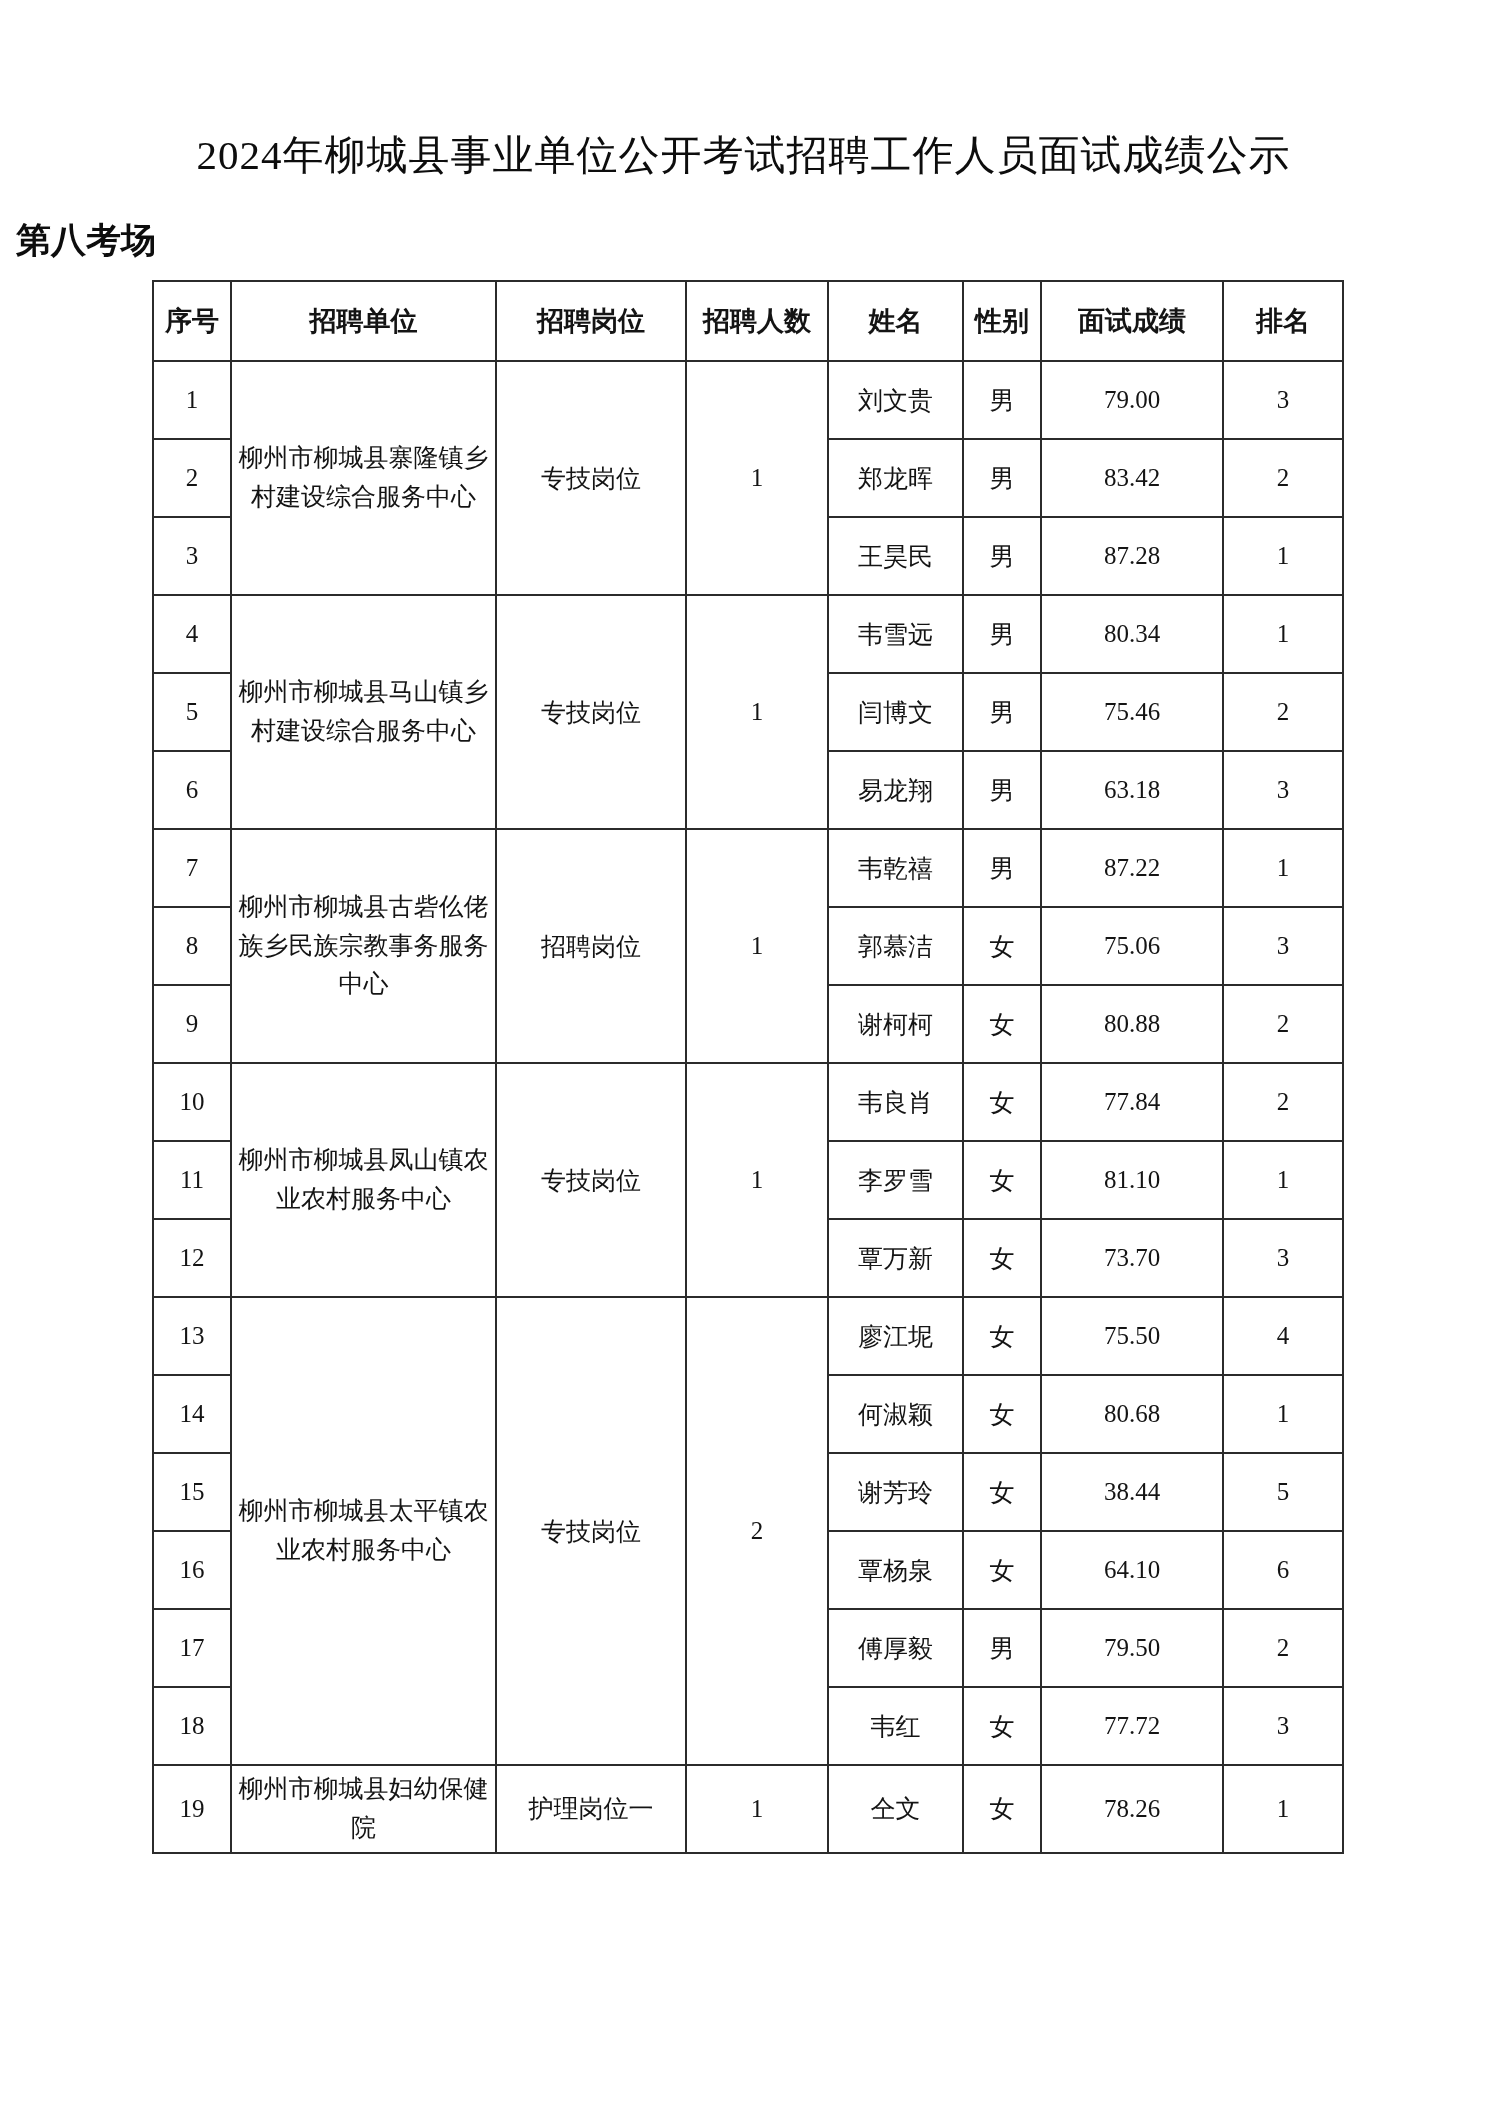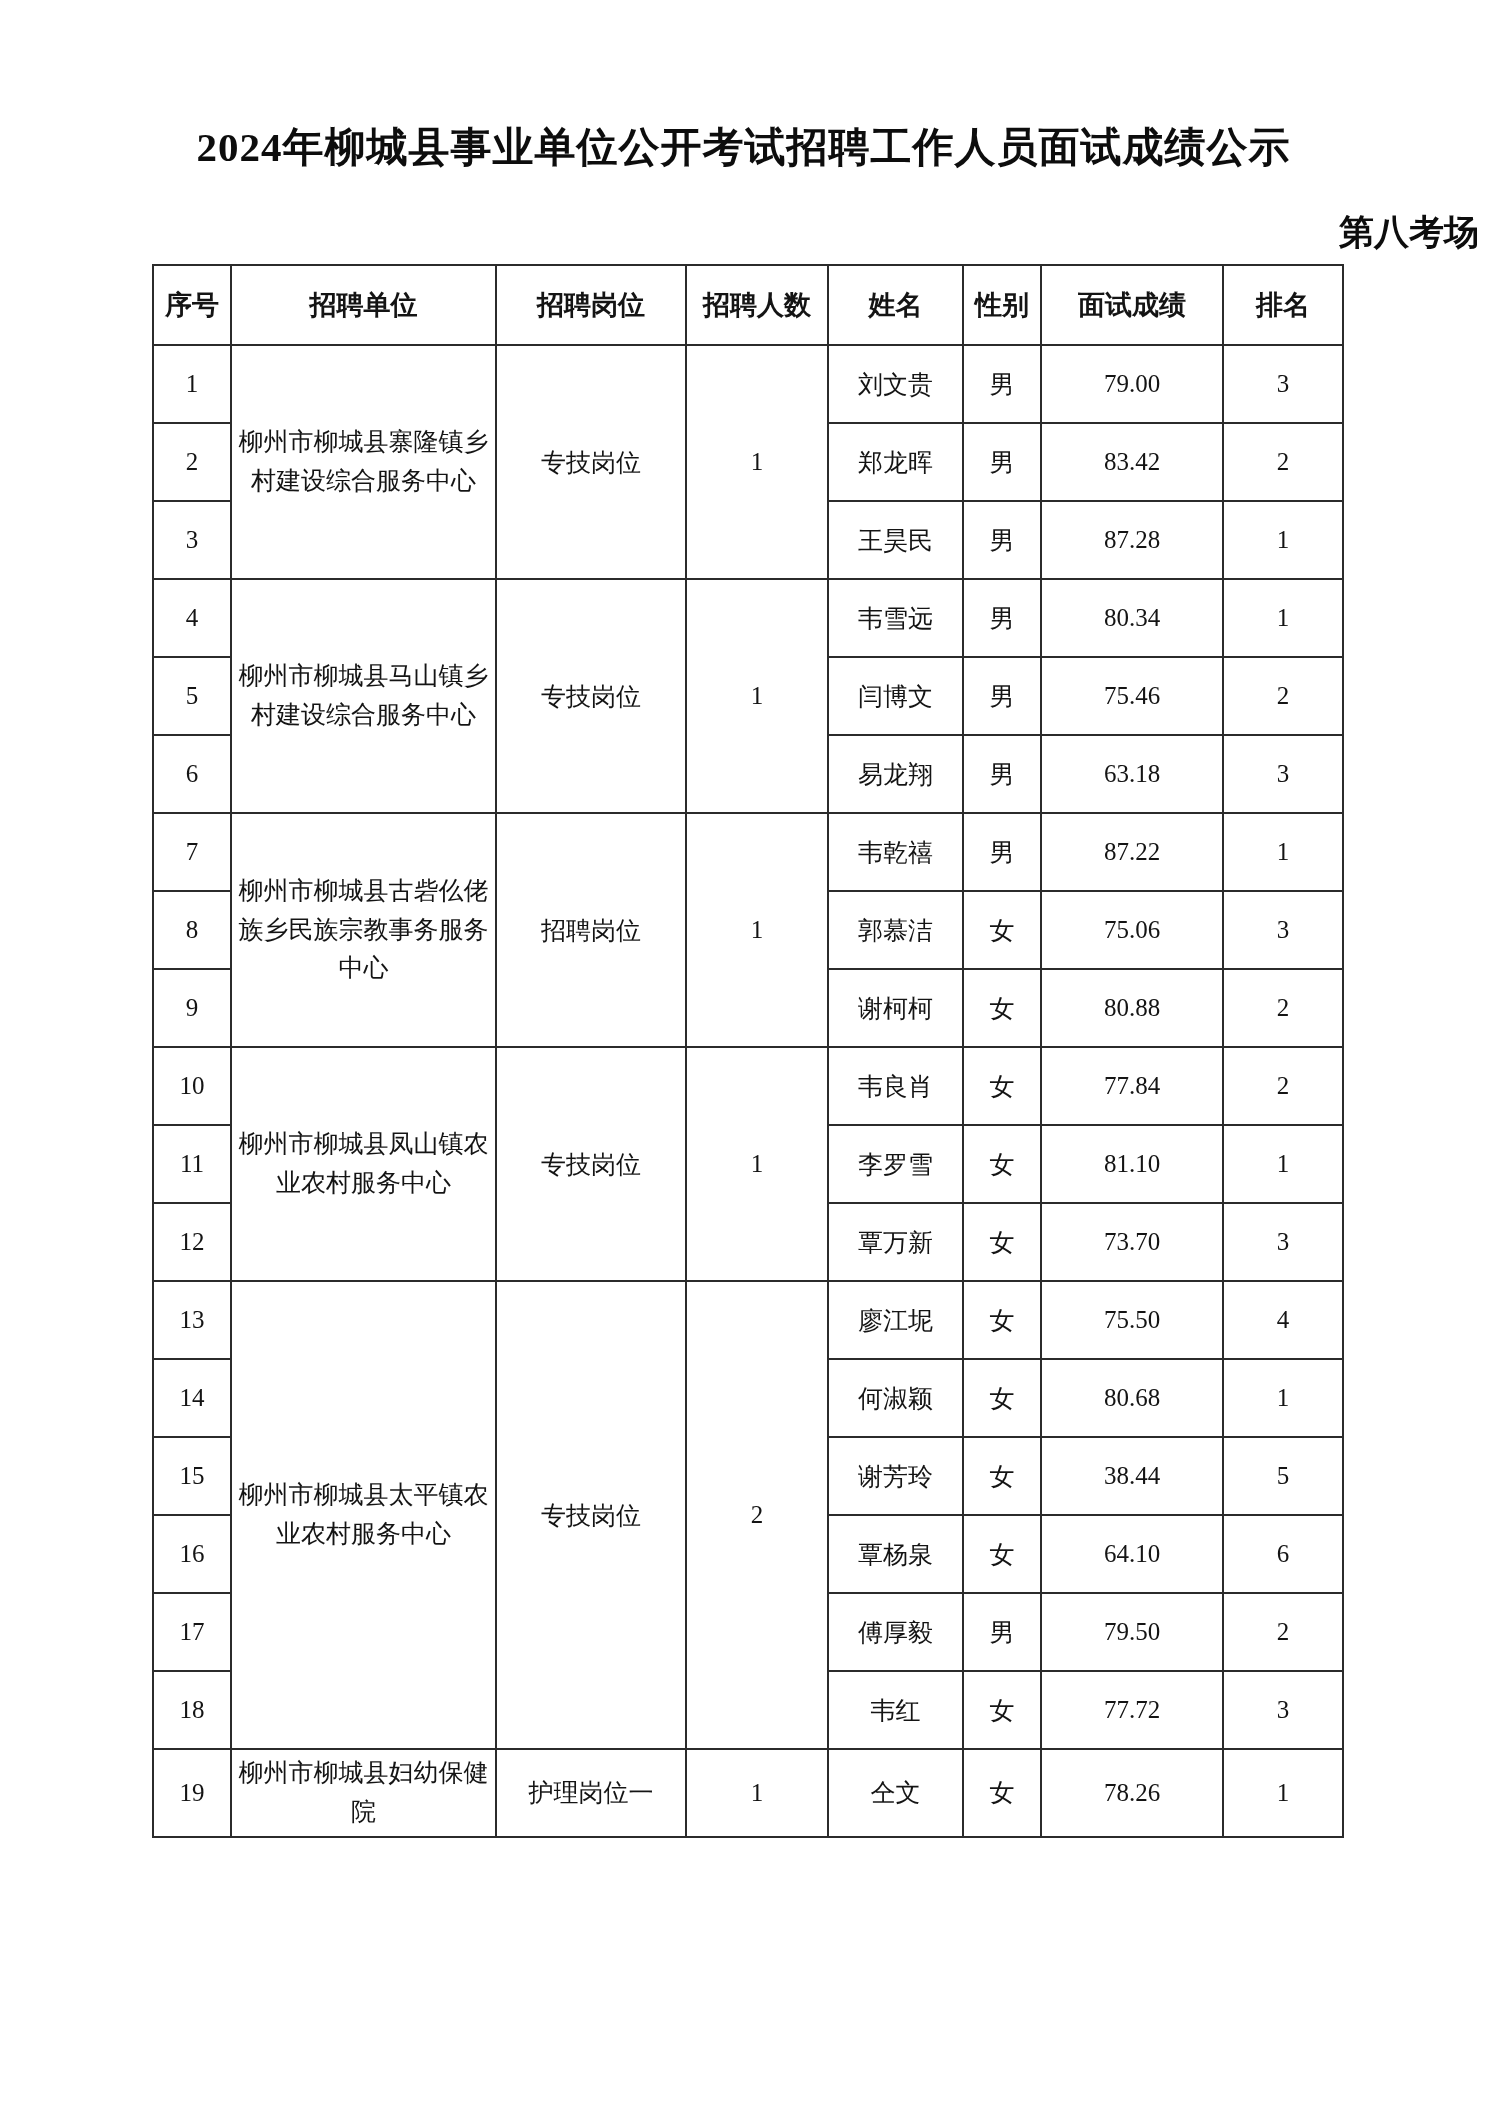--- a/index.html
+++ b/index.html
@@ -11,32 +11,32 @@
     position: relative;
     width: 1487px;
     height: 2102px;
     margin: 0 auto;
     background: #ffffff;
     color: #111111;
     font-family: "Liberation Serif", serif;
     overflow: hidden;
   }
   .title {
-    margin: 8px;
+    margin: 16px;
     padding-top: 112px;
     text-align: center;
     font-size: 41px;
-    font-weight: bold;
+    font-weight: normal;
     letter-spacing: 1px;
     color: #0d0d0d;
   }
   .subtitle {
-    margin: 8px;
+    margin: 16px;
     margin-top: 34px;
-    text-align: right;
+    text-align: left;
     font-size: 35px;
     font-weight: bold;
     color: #0d0d0d;
   }
   .date-line {
     width: 1190px;
     margin: 20px 0 6px 152px;
     text-align: right;
     padding-right: 100px;
     box-sizing: border-box;

